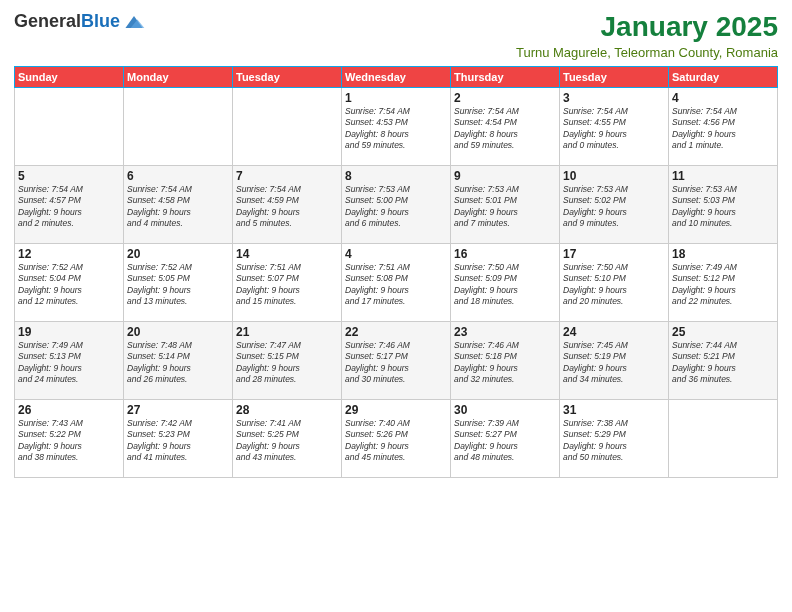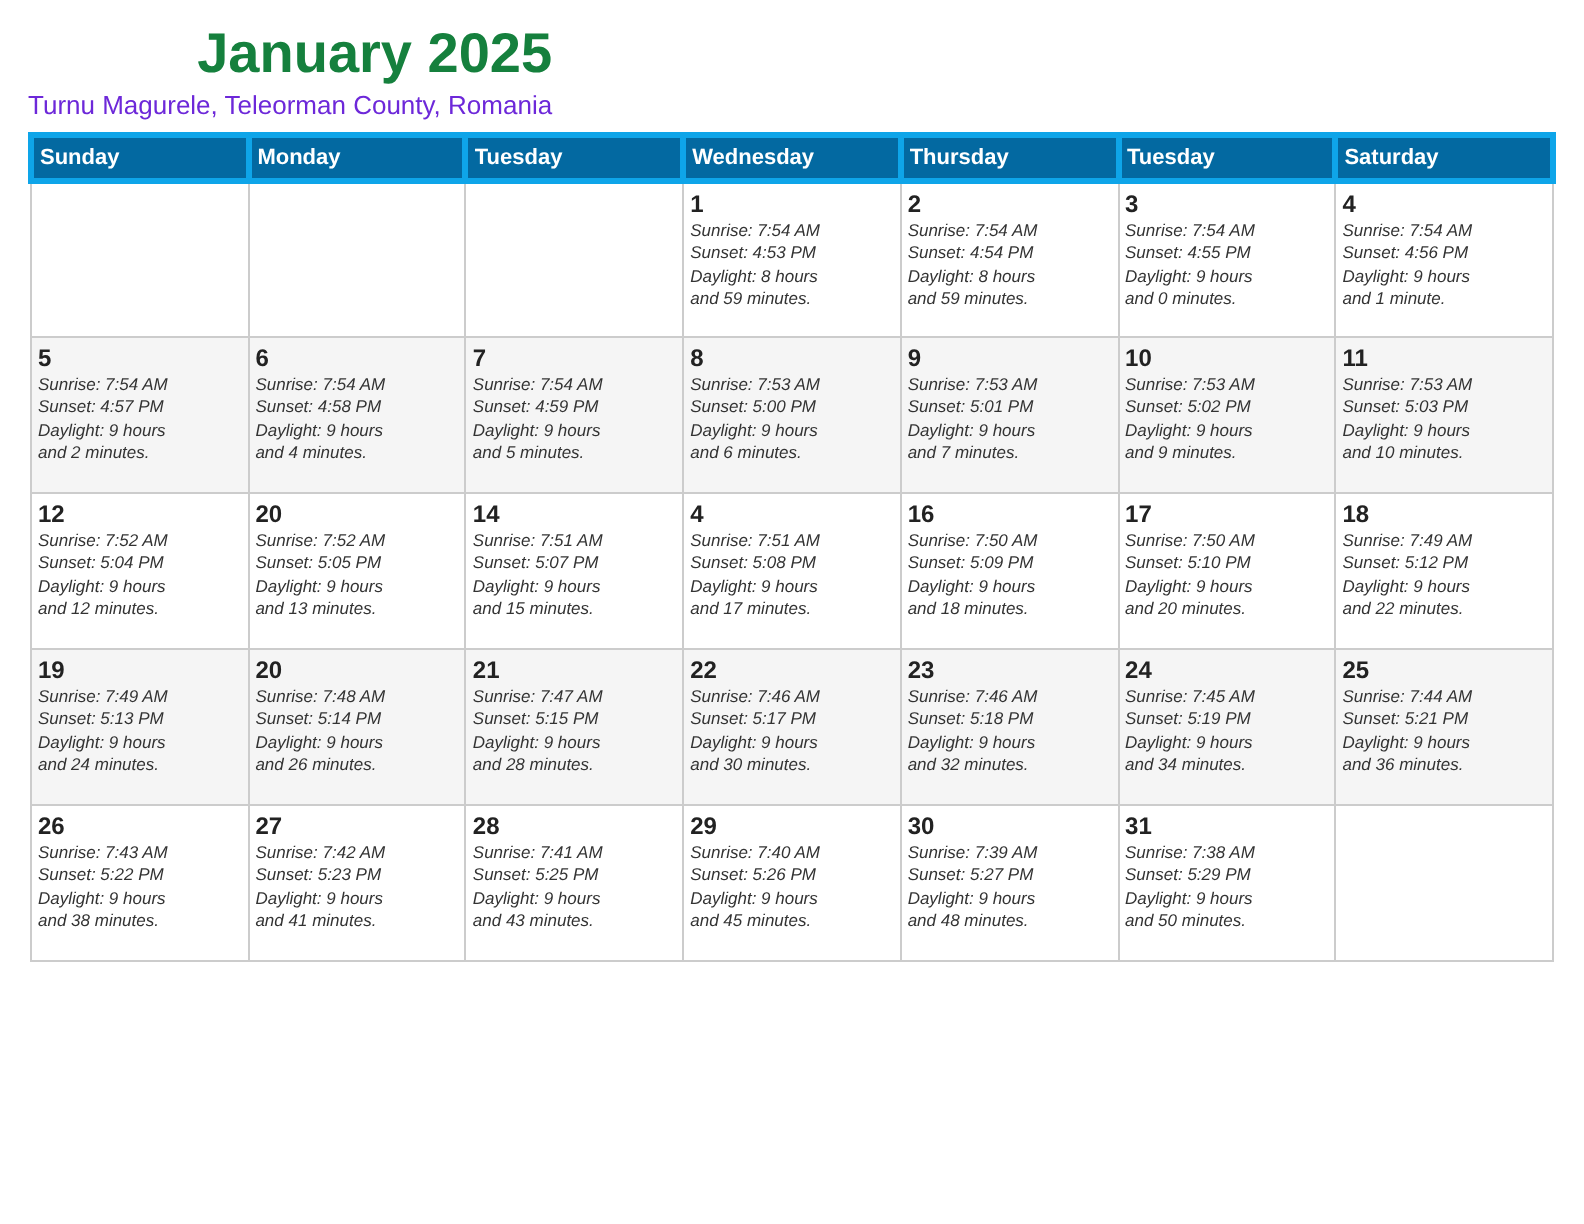--- a/index.html
+++ b/index.html
@@ -42,36 +42,36 @@
       text-align: right;
     }
     .cal-title {
       font-size: 28px;
       font-weight: bold;
       color: #15803d;
       line-height: 1.1;
     }
     .cal-subtitle {
       font-size: 13px;
-      color: #6d28d9;
+      color: #4d7c0f;
       margin-top: 2px;
     }
     .calendar {
       width: 100%;
       border-collapse: collapse;
       table-layout: fixed;
     }
     .calendar th {
-      background: #0369a1;
+      background: #ef4444;
       color: #fff;
       font-size: 11px;
       font-weight: bold;
       padding: 4px 3px;
       text-align: left;
-      border: 3px solid #0ea5e9;
+      border: 1px solid #0ea5e9;
     }
     .calendar td {
       border: 1px solid #ccc;
       vertical-align: top;
       padding: 3px 3px;
       background: #fff;
       width: calc(100% / 7);
       height: 78px;
     }
     .calendar tr:nth-child(even) td {
@@ -92,20 +92,33 @@
     }
     .empty-cell {
       background: #f9f9f9;
     }
   </style>
 </head>
 <body>
 
 <div class="page">
   <div class="header">
+    <div class="logo">
+      <div>
+        <div style="display:flex;align-items:center;">
+          <span class="logo-text">
+            <span class="logo-general">General</span><span class="logo-blue">Blue</span>
+          </span>
+          <svg class="logo-icon" viewBox="0 0 28 22" xmlns="http://www.w3.org/2000/svg">
+            <polygon points="4,18 14,4 24,18" fill="#1a6fba" opacity="0.85"></polygon>
+            <polygon points="10,18 18,8 26,18" fill="#5ba3e0" opacity="0.7"></polygon>
+          </svg>
+        </div>
+      </div>
+    </div>
     <div class="title-block">
       <div class="cal-title">January 2025</div>
       <div class="cal-subtitle">Turnu Magurele, Teleorman County, Romania</div>
     </div>
   </div>
 
   <table class="calendar">
     <thead>
       <tr>
         <th>Sunday</th>

